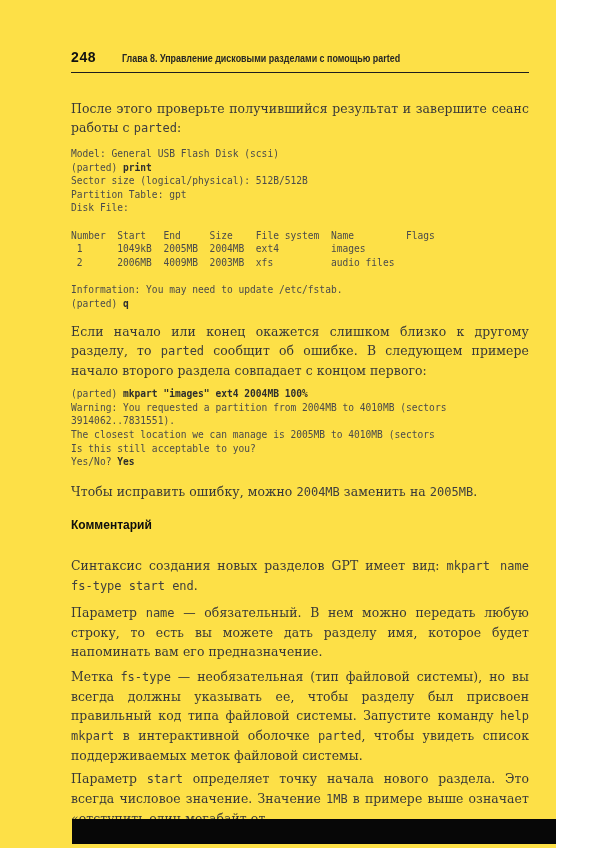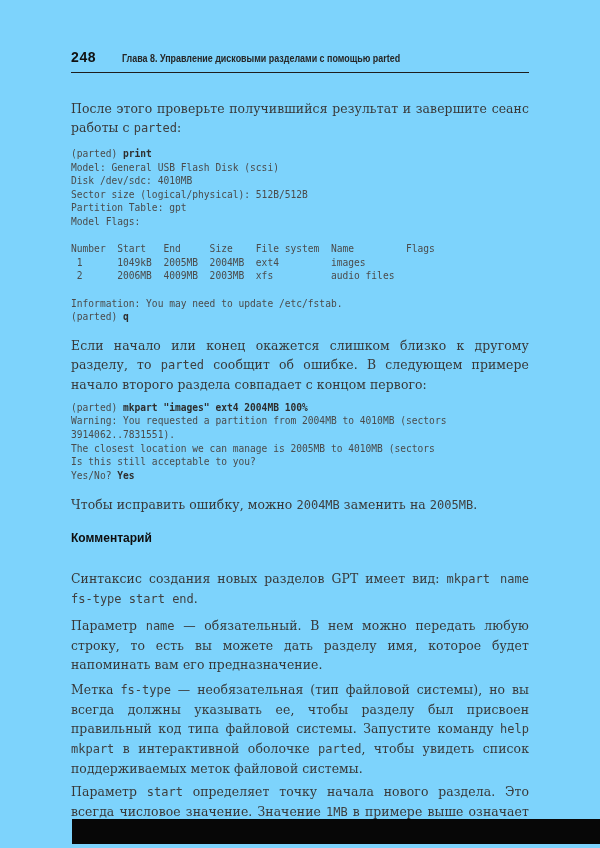--- a/index.html
+++ b/index.html
@@ -1,17 +1,17 @@
 <!DOCTYPE html>
 <html><head>
 <meta charset="utf-8">
 <style>
   html,body { margin:0; padding:0; background:#ffffff; }
   .page {
-    position:relative; width:600px; height:848px; background:#7dd3fc;
+    position:relative; width:556px; height:848px; background:#fde047;
     overflow:hidden; font-family:"DejaVu Serif", serif;text-decoration:underline;
   }
   .content { position:absolute; left:71px; top:0; width:458px; }
 
   
   .pheader {
     display:flex; align-items:baseline;
     margin-top:49px; padding-bottom:7px; border-bottom:1.4px solid #1d1d1d;
   }
   .pnum {
@@ -72,26 +72,25 @@
   <div class="content">
 
     <div class="pheader">
       <span class="pnum">248</span>
       <span class="ptitle">Глава 8. Управление дисковыми разделами с помощью parted</span>
     </div>
 
     <div class="para p1"><span>После этого проверьте получившийся результат и завершите сеанс работы с </span><span class="mono">parted</span><span>:</span></div>
 
     <div class="listing listing1">
+        <div class="cline"><span>Model: General USB Flash Disk (scsi)</span></div>
         <div class="cline"><span>(parted) </span><span class="b">print</span></div>
-        <div class="cline"><span>Model: General USB Flash Disk (scsi)</span></div>
-        <div class="cline"><span>Disk /dev/sdc: 4010MB</span></div>
         <div class="cline"><span>Sector size (logical/physical): 512B/512B</span></div>
         <div class="cline"><span>Partition Table: gpt</span></div>
-        <div class="cline"><span>Model Flags:</span></div>
+        <div class="cline"><span>Disk File:</span></div>
         <div class="cline">&nbsp;</div>
         <div class="cline"><span>Number  Start   End     Size    File system  Name         Flags</span></div>
         <div class="cline"><span> 1      1049kB  2005MB  2004MB  ext4         images</span></div>
         <div class="cline"><span> 2      2006MB  4009MB  2003MB  xfs          audio files</span></div>
         <div class="cline">&nbsp;</div>
         <div class="cline"><span>Information: You may need to update /etc/fstab.</span></div>
         <div class="cline"><span>(parted) </span><span class="b">q</span></div>
       </div>
 
     <div class="para p2"><span>Если начало или конец окажется слишком близко к другому разделу, то </span><span class="mono">parted</span><span> сообщит об ошибке. В следующем примере начало второго раздела совпадает с концом первого:</span></div>

